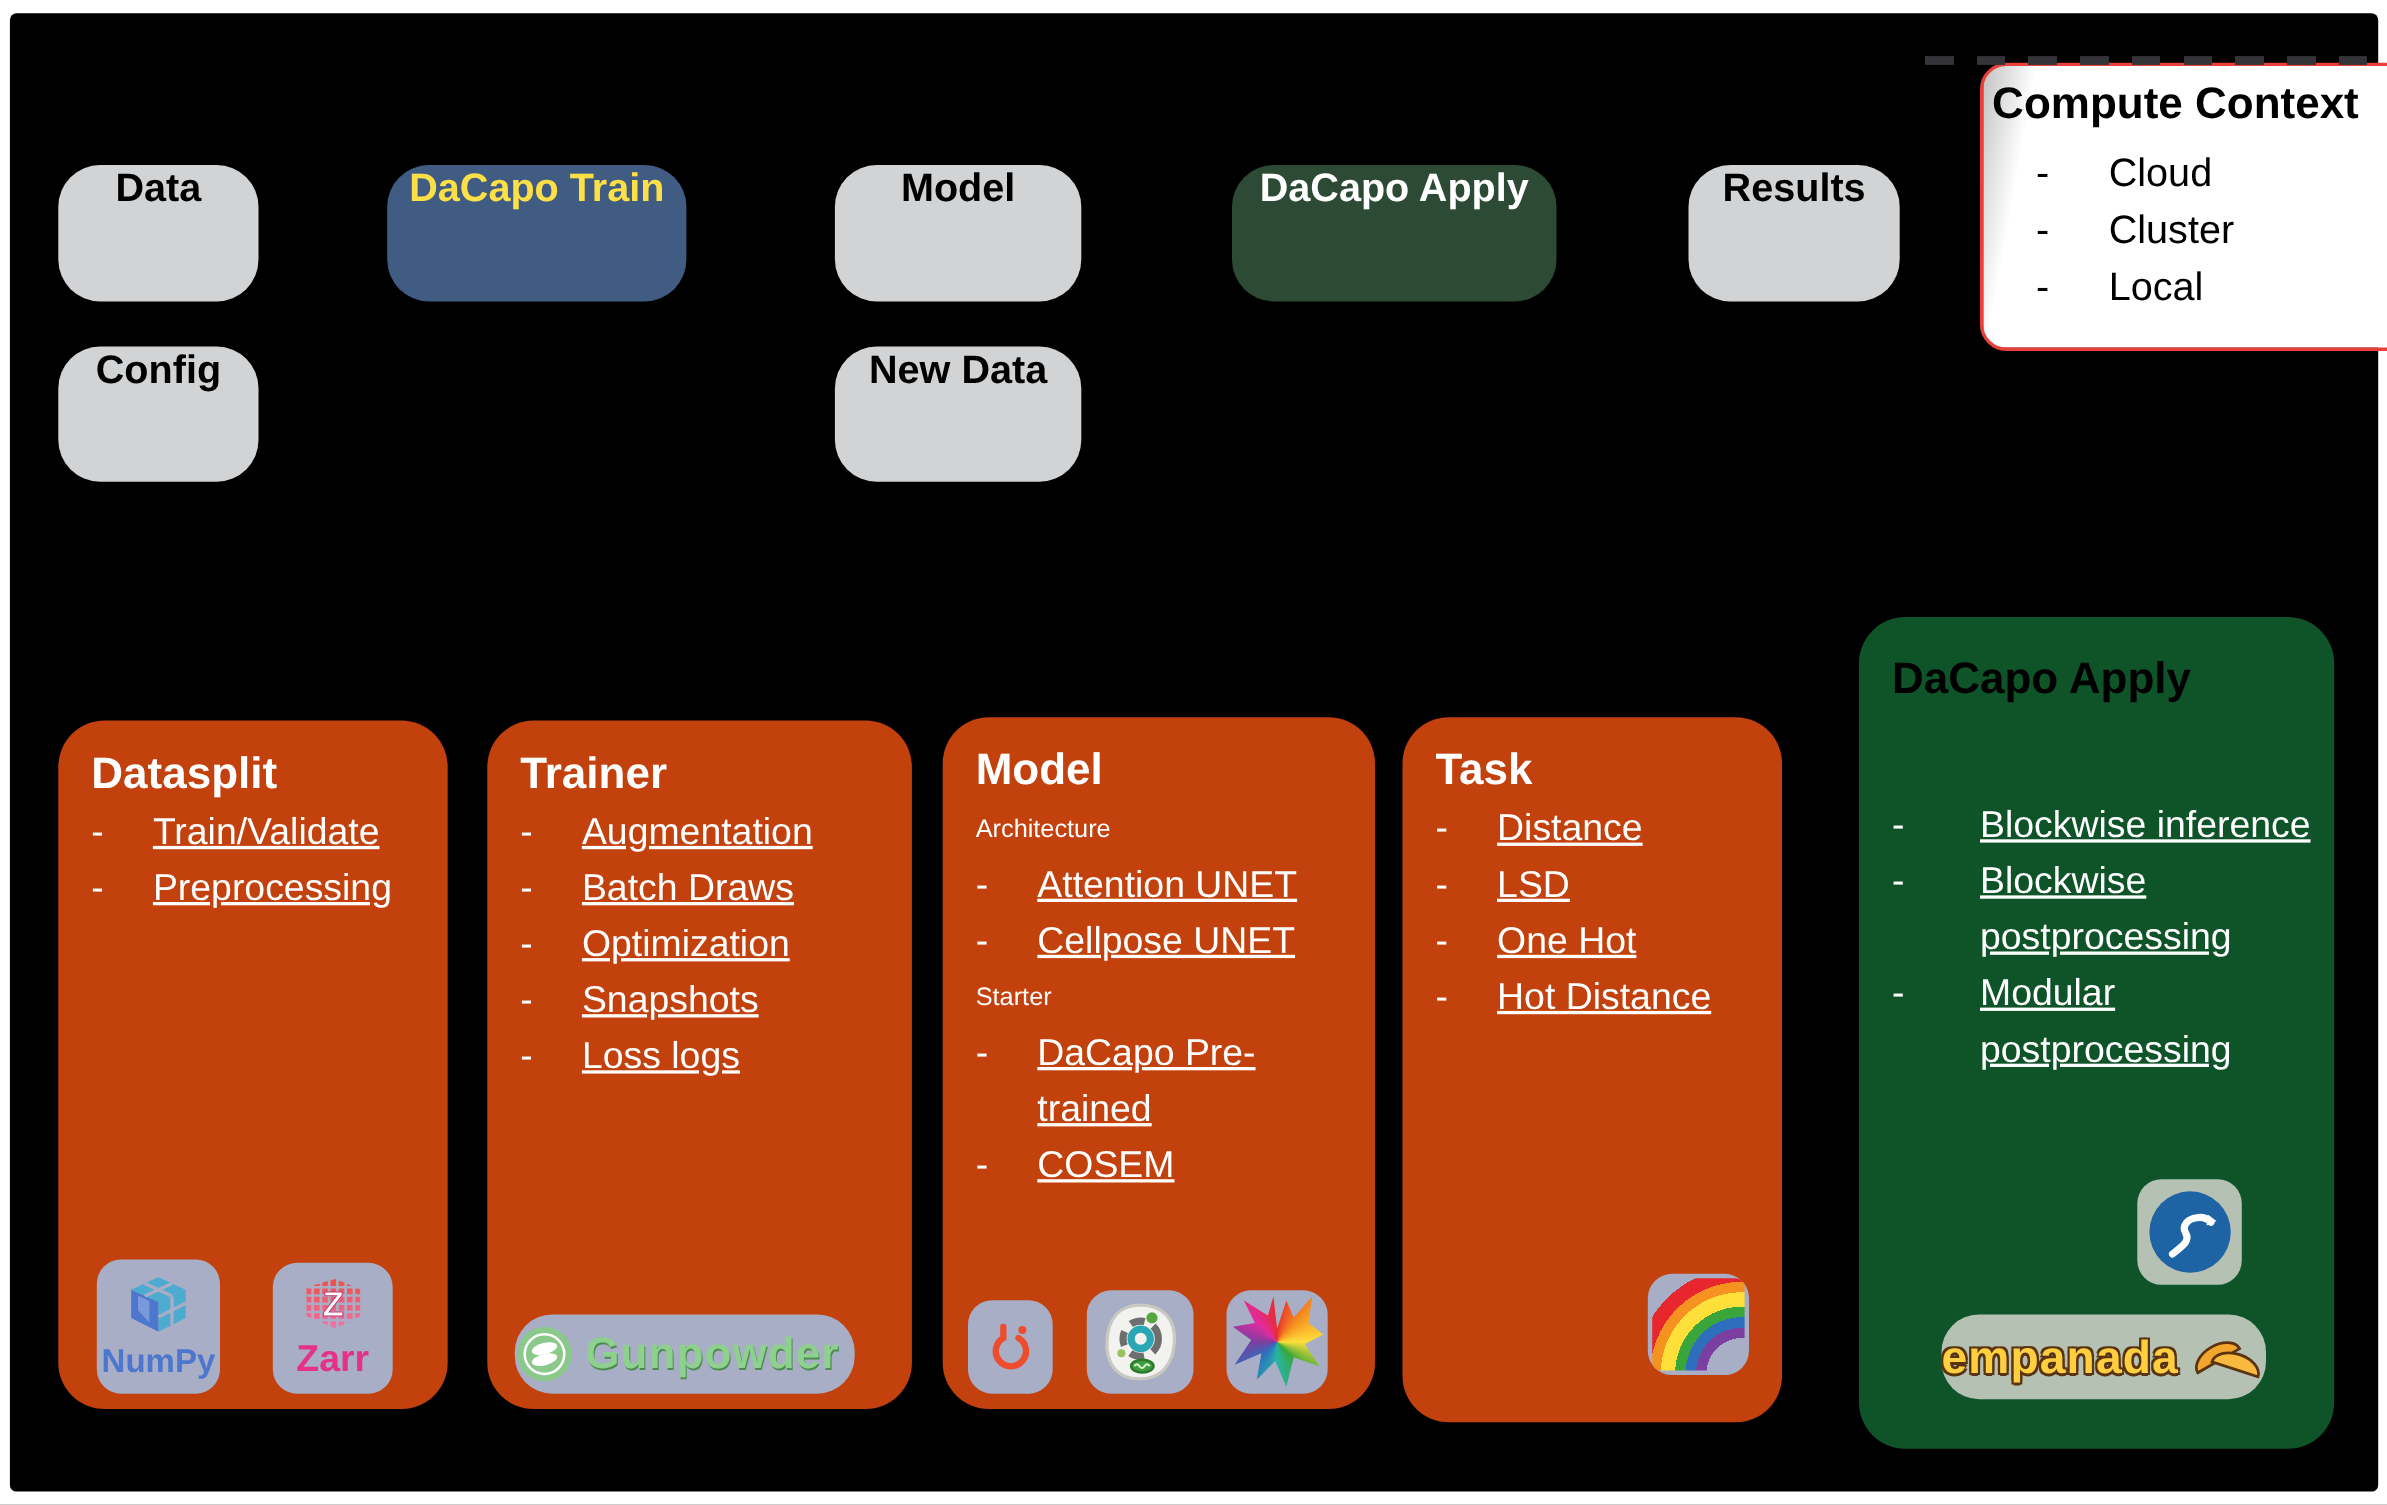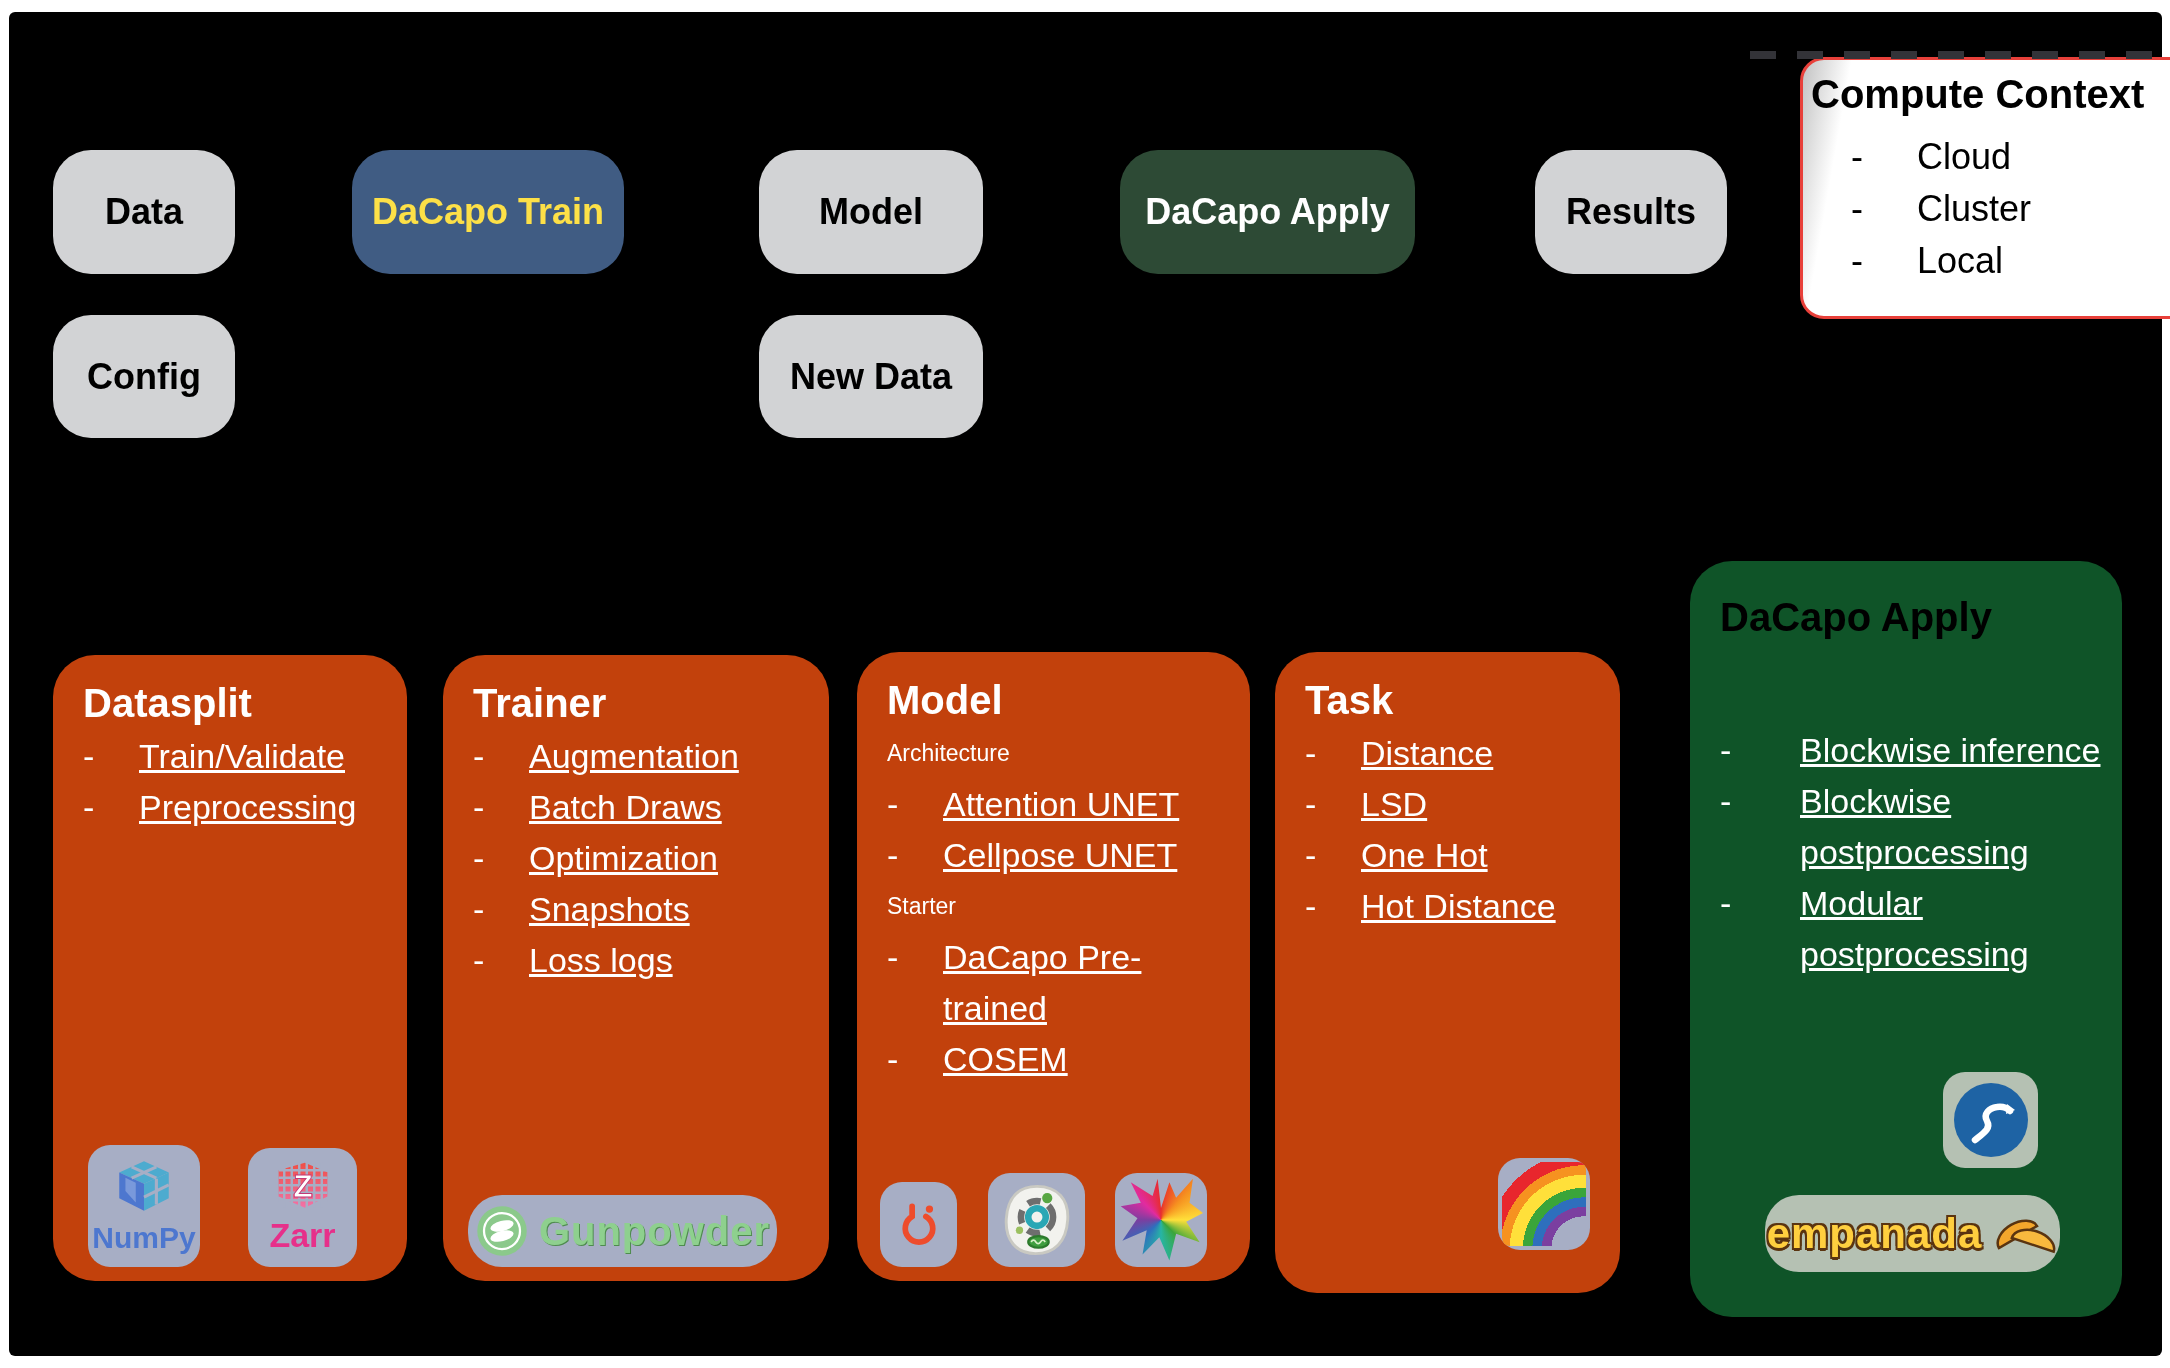--- a/index.html
+++ b/index.html
@@ -9,21 +9,21 @@
     overflow:hidden;
     font-family:"Liberation Sans","DejaVu Sans",sans-serif;
     position:relative;
   }
   .canvas{
     position:absolute;left:9px;top:12px;width:2153px;height:1344px;
     background:#000000;border-radius:6px;
   }
   
   .btn{
-    position:absolute;display:flex;align-items:center;justify-content:center;
+    position:absolute;display:flex;justify-content:center;
     border-radius:38px;font-weight:bold;font-size:36px;color:#000;
     background:#d2d3d5;text-align:center;
   }
   .btn.blue{background:#405c83;color:#fde047;}
   .btn.greenbtn{background:#2d4a35;color:#fff;}
   
   .compute{
     position:absolute;left:1800px;top:57px;width:420px;height:262px;
     background:linear-gradient(100deg,#c2c2c2 0px,#ffffff 48px);
     border:3px solid #e8403a;border-radius:24px;
@@ -62,21 +62,21 @@
   
   .tile{
     position:absolute;background:#a7aec5;border-radius:22px;
     display:flex;flex-direction:column;align-items:center;justify-content:center;
   }
   .tile.sage{background:#b5c1b3;}
   .numpy-label{font-size:30px;font-weight:bold;color:#4d77cf;margin-top:-2px;}
   .zarr-label{font-size:34px;font-weight:bold;color:#e6308a;margin-top:-2px;}
   .pill{
     position:absolute;background:#a7aec5;border-radius:34px;
-    display:flex;align-items:center;justify-content:center;gap:10px;
+    display:flex;align-items:center;justify-content:flex-start;gap:10px;
   }
   .pill.sage{background:#b5c1b3;}
   .gunpowder-label{
     font-size:40px;font-weight:bold;color:#8ed08e;letter-spacing:1px;
     text-shadow:1px 1px 0 #4e8b4e;
   }
   .empanada-label{
     font-size:42px;font-weight:bold;color:#ffcf3f;letter-spacing:1px;
     text-shadow:-2px -2px 0 #5a3410,2px -2px 0 #5a3410,-2px 2px 0 #5a3410,2px 2px 0 #5a3410,0 3px 0 #5a3410;
   }

